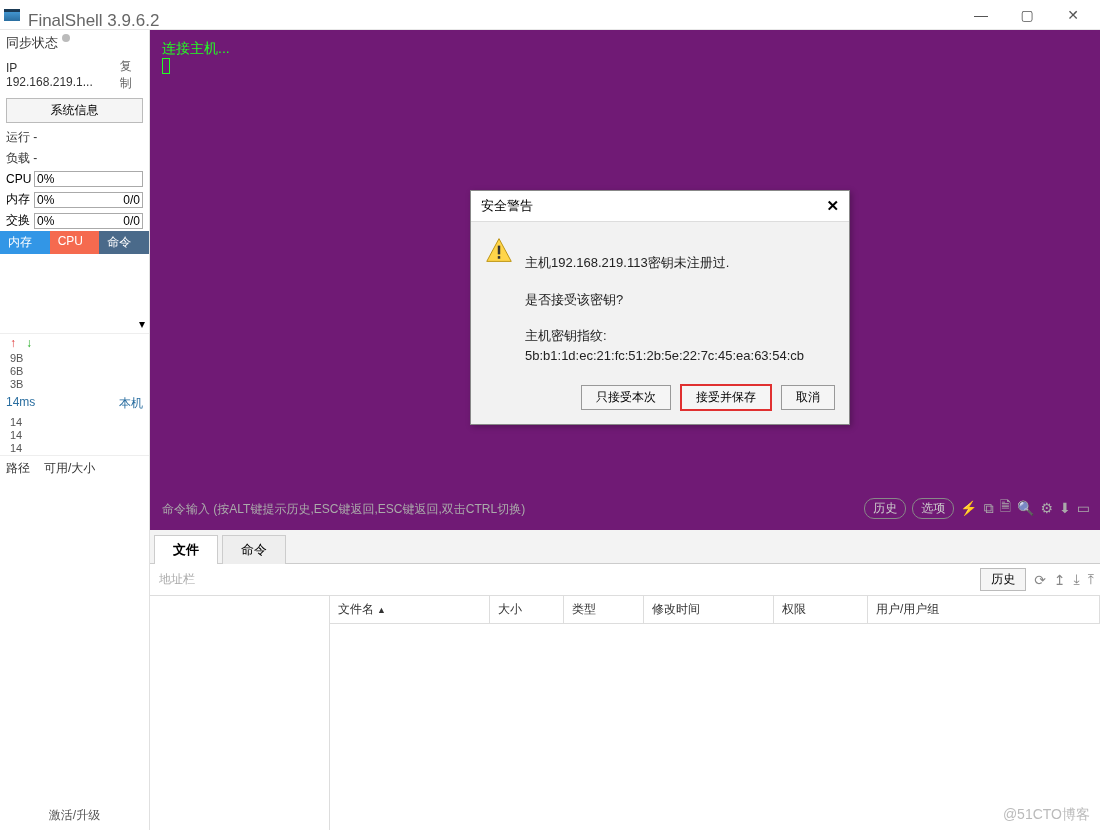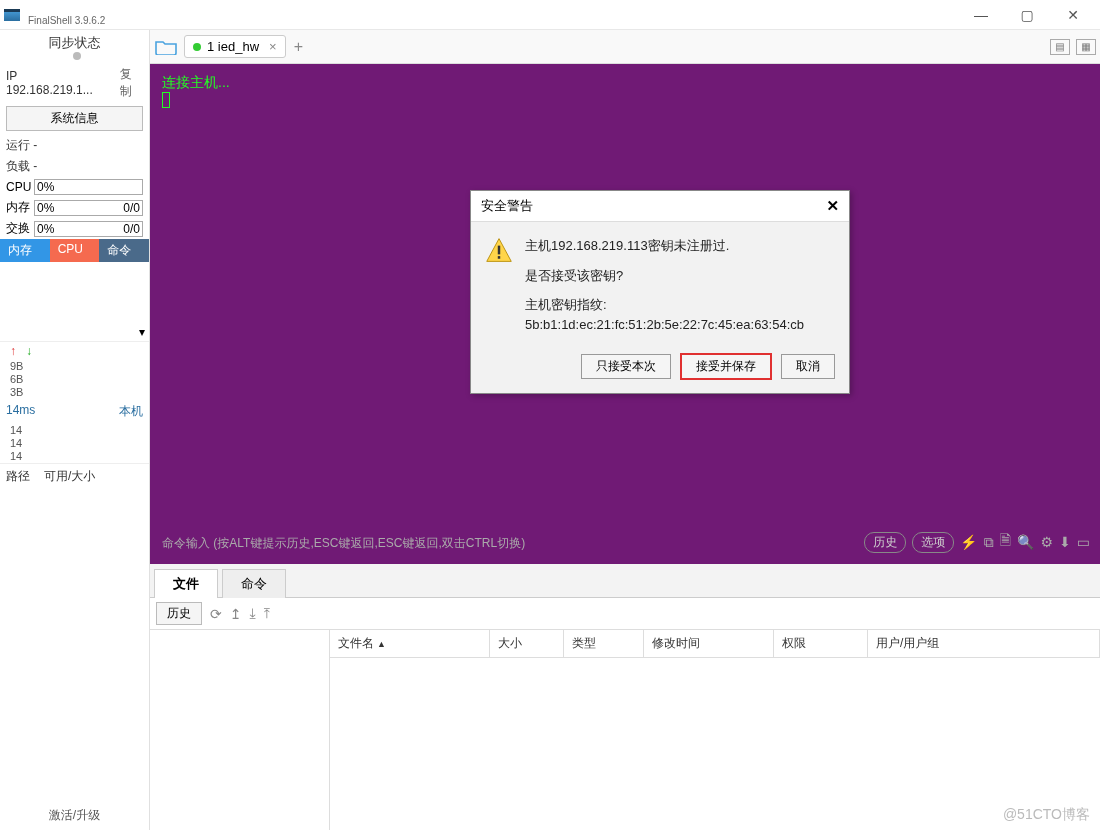--- a/index.html
+++ b/index.html
@@ -1,27 +1,27 @@
 <!DOCTYPE html>
 <html><head>
 <meta charset="utf-8">
 <style>
 * { box-sizing: border-box; margin: 0; padding: 0; font-family: "Microsoft YaHei", "Segoe UI", sans-serif; }
 body { background: #fff; width: 1100px; height: 830px; overflow: hidden; position: relative; font-size: 12px; }
 
 .titlebar { height: 30px; display: flex; align-items: center; padding: 0 4px; border-bottom: 1px solid #e8e8e8; background: #fff; }
 .titlebar .app-icon { width: 16px; height: 12px; background: linear-gradient(#4aa3df, #2a6ea0); margin-right: 8px; position: relative; }
 .titlebar .app-icon::after { content:""; position:absolute; left:0; right:0; top:0; height:3px; background:#1a3a55;}
-.titlebar .title { color:#666; font-size: 10px; margin-top: 12px; }
+.titlebar .title { color:#666; font-size: 17px; margin-top: 12px; }
 .titlebar .win-controls { margin-left:auto; display:flex; }
 .titlebar .win-controls span { width: 46px; height:30px; display:flex; align-items:center; justify-content:center; color:#555; cursor:pointer; font-size:14px;}
 
 .main { display:flex; height: 800px; }
 .sidebar { width:150px; border-right:1px solid #e0e0e0; display:flex; flex-direction:column; }
-.sidebar .sync-row { display:flex; align-items:center; padding:4px 6px; font-size:13px; color:#333;flex-direction:column;}
+.sidebar .sync-row { display:flex; padding:4px 6px; font-size:13px; color:#333;}
 .sidebar .sync-dot { width:8px; height:8px; border-radius:50%; background:#bbb; margin-left:4px;}
 .sidebar .ip-row { display:flex; align-items:center; padding:2px 6px; font-size:12px; color:#333;gap:16px;}
 .sidebar .ip-row .cp { margin-left:auto; color:#666; cursor:pointer;}
 .sidebar .sysinfo-btn { margin:4px 6px; border:1px solid #bbb; background:#f5f5f5; padding:3px 0; text-align:center; cursor:pointer; font-size:12px;}
 .sidebar .stat-line { padding:2px 6px; font-size:12px; color:#333; display:flex;}
 .sidebar .meter-row { display:flex; align-items:center; padding:2px 6px; font-size:12px; }
 .sidebar .meter-row .lbl { width:28px; }
 .sidebar .meter-row .bar { flex:1; border:1px solid #aaa; height:16px; display:flex; align-items:center; padding:0 2px; background:#fff; position:relative;}
 .sidebar .meter-row .bar .right { margin-left:auto; }
 .sidebar .tabs3 { display:flex; font-size:12px;}
@@ -84,21 +84,21 @@
 .sort-arr { font-size:9px; margin-left:3px;}
 
 .watermark { position:absolute; right:10px; bottom:6px; color:#bbb; font-size:14px;}
 
 
 .dialog { position:absolute; left:470px; top:190px; width:380px; background:#f2f2f2; border:1px solid #888; box-shadow:2px 2px 6px rgba(0,0,0,.25);}
 .dialog .d-title { display:flex; align-items:center; padding:6px 10px; font-size:13px; background:#fff; border-bottom:1px solid #ddd;}
 .dialog .d-title .x { margin-left:auto; font-size:15px; cursor:pointer; font-weight:bold;}
 .dialog .d-body { padding:14px 14px 10px; display:flex; gap:12px; font-size:13px; color:#222;}
 .dialog .warn-ico { width:28px; height:28px;}
-.dialog .d-text p { margin-bottom:10px; line-height:1.5;}
+.dialog .d-text p { margin-bottom:10px; line-height:1.5;margin-top:17px;}
 .dialog .d-btns { display:flex; gap:10px; justify-content:flex-end; padding:0 14px 14px;}
 .dialog .d-btns button { padding:3px 14px; font-size:12px; background:#f5f5f5; border:1px solid #999; cursor:pointer;}
 .dialog .d-btns button.hl { outline:2px solid #e03030; outline-offset:-1px;}
 </style>
 </head>
 <body>
 
 <div class="titlebar">
   <div class="app-icon"></div>
   <div class="title">FinalShell 3.9.6.2</div>
@@ -170,37 +170,20 @@
     </div>
     <div class="disk-header">
       <span>路径</span>
       <span>可用/大小</span>
     </div>
     <div class="spacer"></div>
     <div class="activate">激活/升级</div>
   </div>
 
   <div class="content">
-    <div class="tabbar">
-      <div class="folder-icon">
-        <svg width="22" height="16" viewBox="0 0 22 16">
-            <path d="M1 3h7l2 2h11v9a2 2 0 0 1-2 2H3a2 2 0 0 1-2-2z" fill="none" stroke="#4aa3df" stroke-width="1.6"></path>
-          </svg>
-      </div>
-      <div class="tab">
-        <span class="dot"></span>
-        <span>1 ied_hw</span>
-        <span class="x">×</span>
-      </div>
-      <span class="plus">+</span>
-      <div class="layout-icons">
-        <span>▤</span>
-        <span>▦</span>
-      </div>
-    </div>
 
     <div class="terminal-wrap">
       <div class="line1">连接主机...</div>
       <div><span class="cursor"></span></div>
       <div class="input-hint">命令输入 (按ALT键提示历史,ESC键返回,ESC键返回,双击CTRL切换)</div>
       <div class="bottom-tools">
         <span class="pill">历史</span>
         <span class="pill">选项</span>
         <span class="ico">⚡</span>
         <span class="ico">⧉</span>
@@ -210,20 +193,21 @@
         <span class="ico">⬇</span>
         <span class="ico">▭</span>
       </div>
     </div>
 
     <div class="lower-tabs">
       <div class="lt active">文件</div>
       <div class="lt">命令</div>
     </div>
     <div class="addr-row">
+      <div class="addr">地址栏</div>
       <div class="hist-btn">历史</div>
       <span class="ico">⟳</span>
       <span class="ico">↥</span>
       <span class="ico">⤓</span>
       <span class="ico">⤒</span>
     </div>
     <div class="file-area">
       <div class="tree-pane"></div>
       <div class="list-pane">
         <div class="headers">

